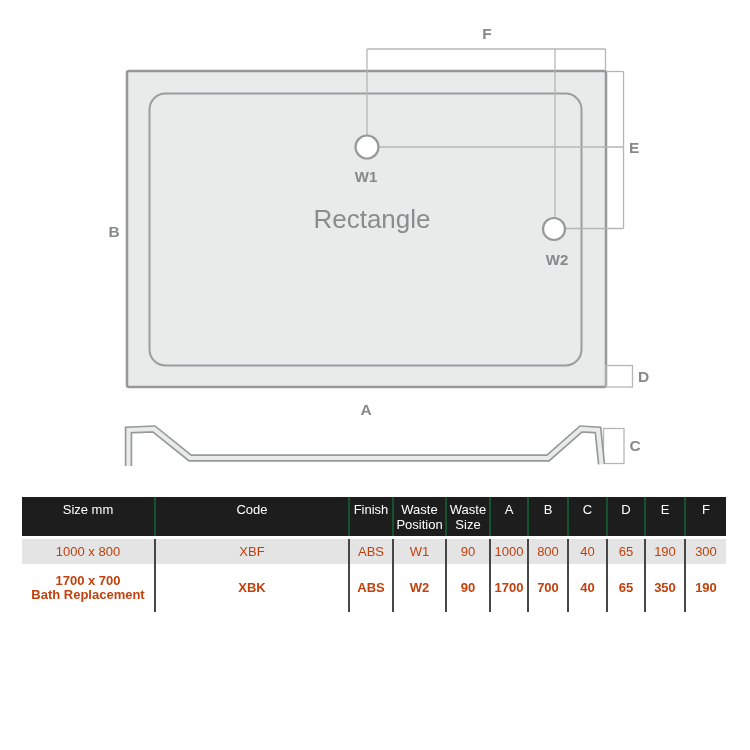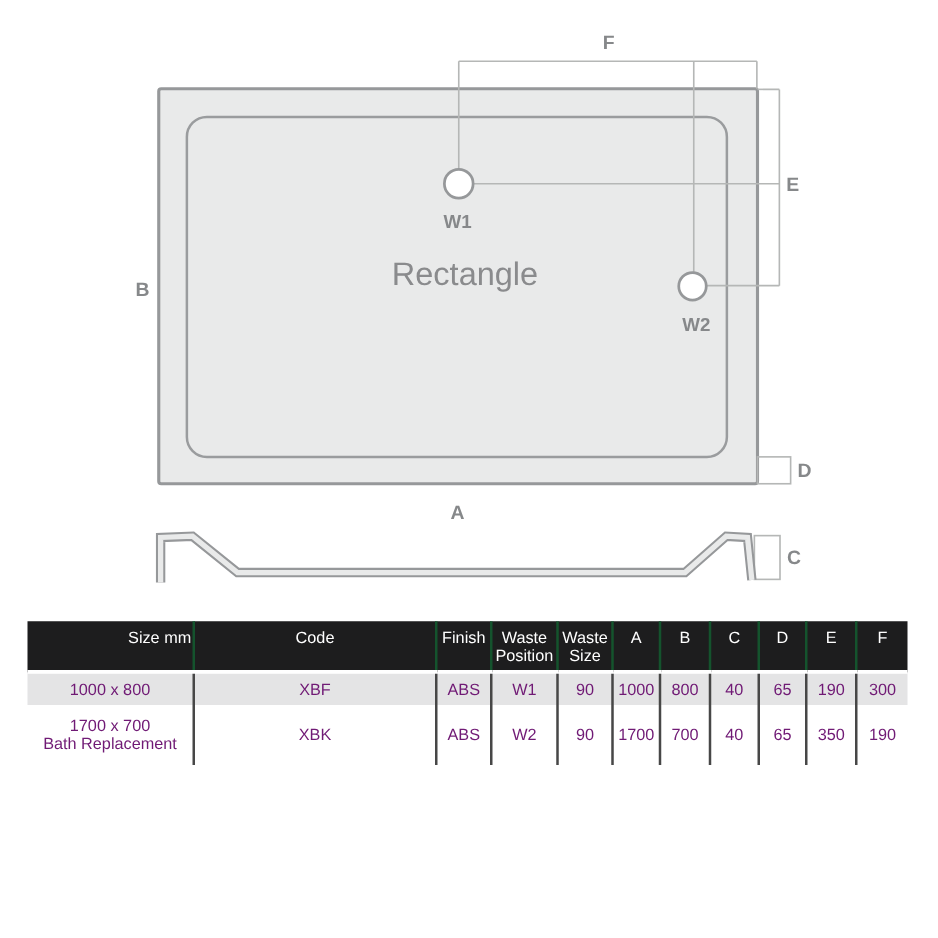--- a/index.html
+++ b/index.html
@@ -9,29 +9,29 @@
   svg text{font-family:"Liberation Sans",sans-serif;}
   .dim-letter{fill:#86888a;font-weight:bold;font-size:15.5px;}
   .waste-label{fill:#86888a;font-weight:bold;font-size:15px;}
   .tray-title{fill:#8a8b8d;font-size:26px;}
   table.spec{border-collapse:collapse;table-layout:fixed;width:704px;margin-left:22px;margin-top:3px;}
   table.spec thead th{
     background:#1d1d1e;color:#ffffff;font-weight:400;font-size:13px;
     vertical-align:top;text-align:center;padding:5px 1px 4px;height:30px;line-height:15px;
     border-left:2px solid #14532d;border-bottom:3px solid #ffffff;
   }
-  table.spec thead th:first-child{border-left:none;text-align:right;}
+  table.spec thead th:first-child{border-left:none;}
   table.spec tbody td{
-    font-size:13px;color:#701a75;text-align:center;vertical-align:middle;
+    font-size:13px;color:#c2410c;text-align:center;vertical-align:middle;
     border-left:2px solid #474747;height:25px;padding:0 1px;line-height:14px;
   }
   table.spec tbody td:first-child{border-left:none;}
   table.spec tbody tr:nth-child(odd){background:#e4e4e5;}
   table.spec tbody tr:nth-child(even){background:#ffffff;}
-  table.spec tbody tr.tall td{height:48px;}
+  table.spec tbody tr.tall td{height:48px;font-weight:bold;}
   .size-line2{display:block;}
   .size-line1{display:block;}
 </style>
 </head>
 <body>
 
 <div class="diagram-wrap">
   <svg width="750" height="494" viewBox="0 0 750 494">
 
     <rect x="127" y="71" width="479" height="316" rx="2" fill="#e9eaea" stroke="#96989a" stroke-width="2.5"></rect>

